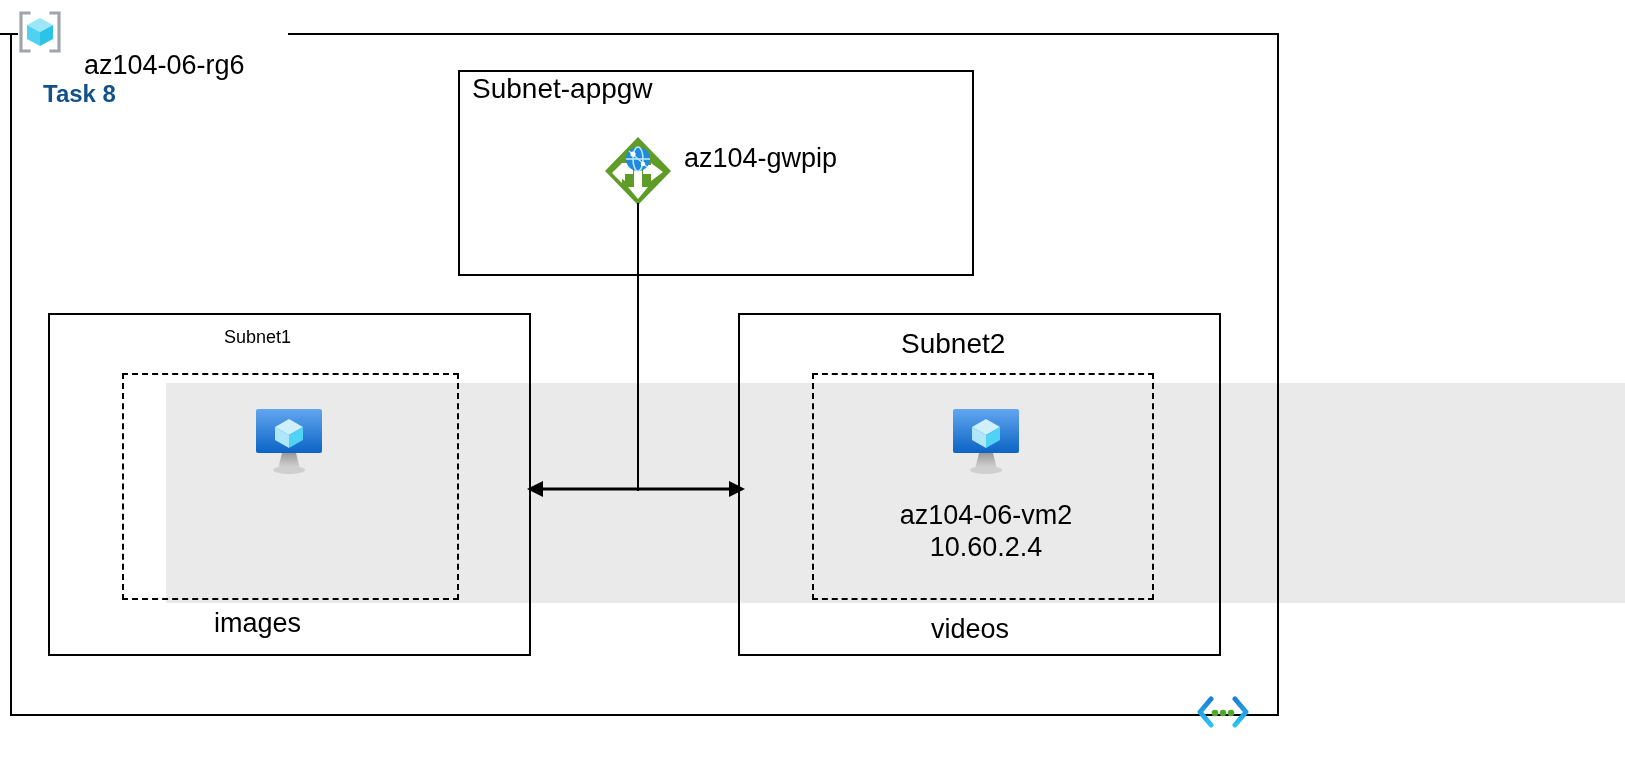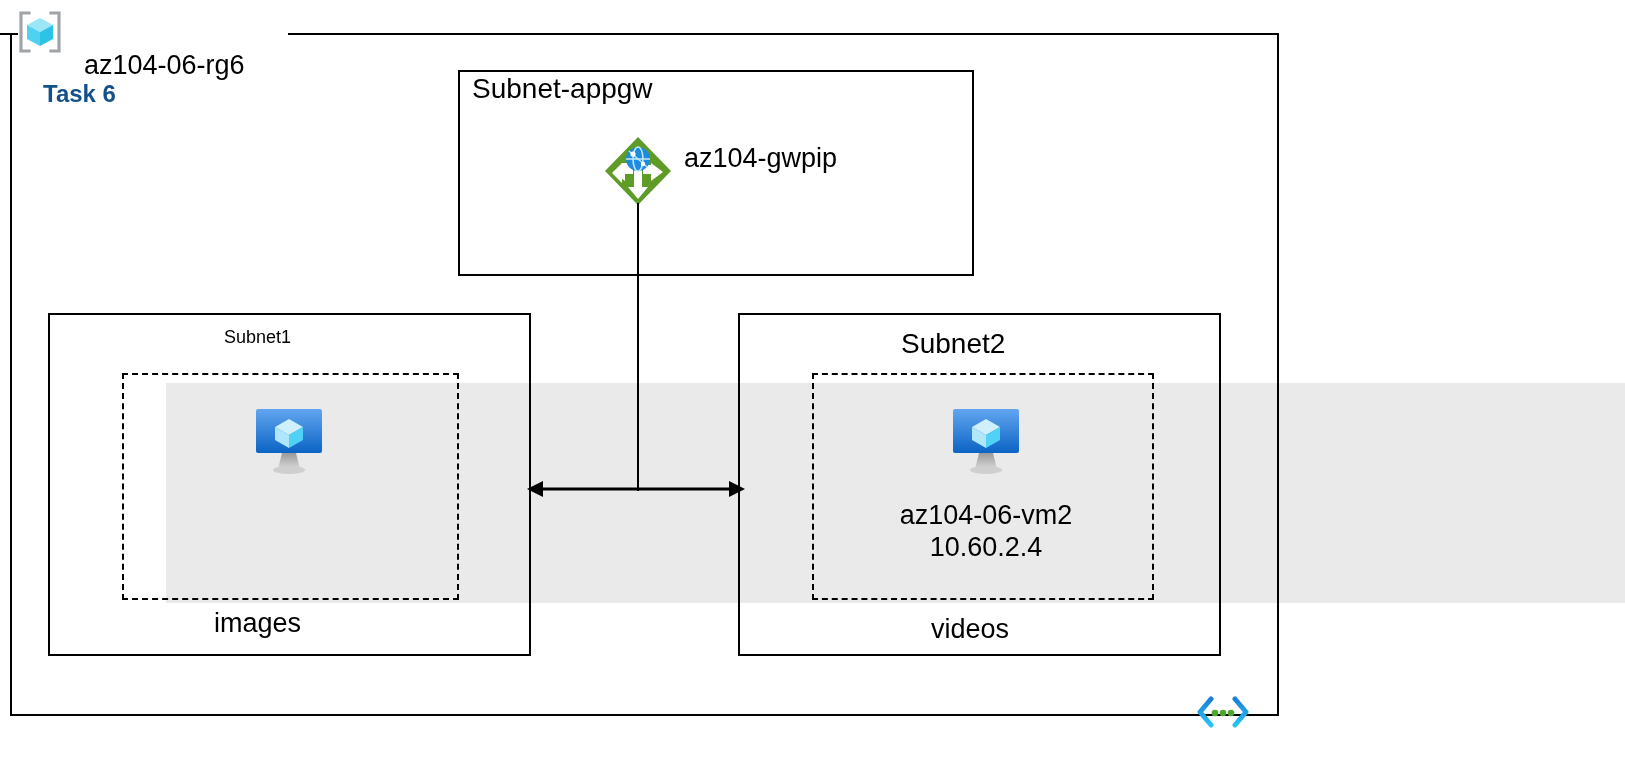--- a/index.html
+++ b/index.html
@@ -140,21 +140,21 @@
       <path d="M13 5 H5 V43 H13" fill="none" stroke="#A0A4A8" stroke-width="3.2" stroke-linecap="square"></path>
       <path d="M35 5 H43 V43 H35" fill="none" stroke="#A0A4A8" stroke-width="3.2" stroke-linecap="square"></path>
 
       <polygon points="24,10 37,17 24,24 11,17" fill="#9BE7F7"></polygon>
       <polygon points="11,17 24,24 24,38 11,31" fill="#4FD2EF"></polygon>
       <polygon points="37,17 24,24 24,38 37,31" fill="#2CC3E6"></polygon>
     </svg>
   </div>
   <div class="label" id="rg-title">az104-06-rg6</div>
 
-  <div class="label" id="task-label">Task 6</div>
+  <div class="label" id="task-label">Task 8</div>
 
   <div class="solid-box" id="subnet-appgw-box"></div>
   <div class="label" id="subnet-appgw-title">Subnet-appgw</div>
 
   <div class="abs" id="appgw-icon">
     <svg viewBox="0 0 70 72" width="70" height="72" xmlns="http://www.w3.org/2000/svg">
 
       <polygon points="35,2 68,36 35,70 2,36" fill="#5E9B27"></polygon>
 
       <path d="M26 28 L26 38 L19 38 L19 48 L9 38 L19 28 L19 28 Z" fill="#ffffff"></path>

